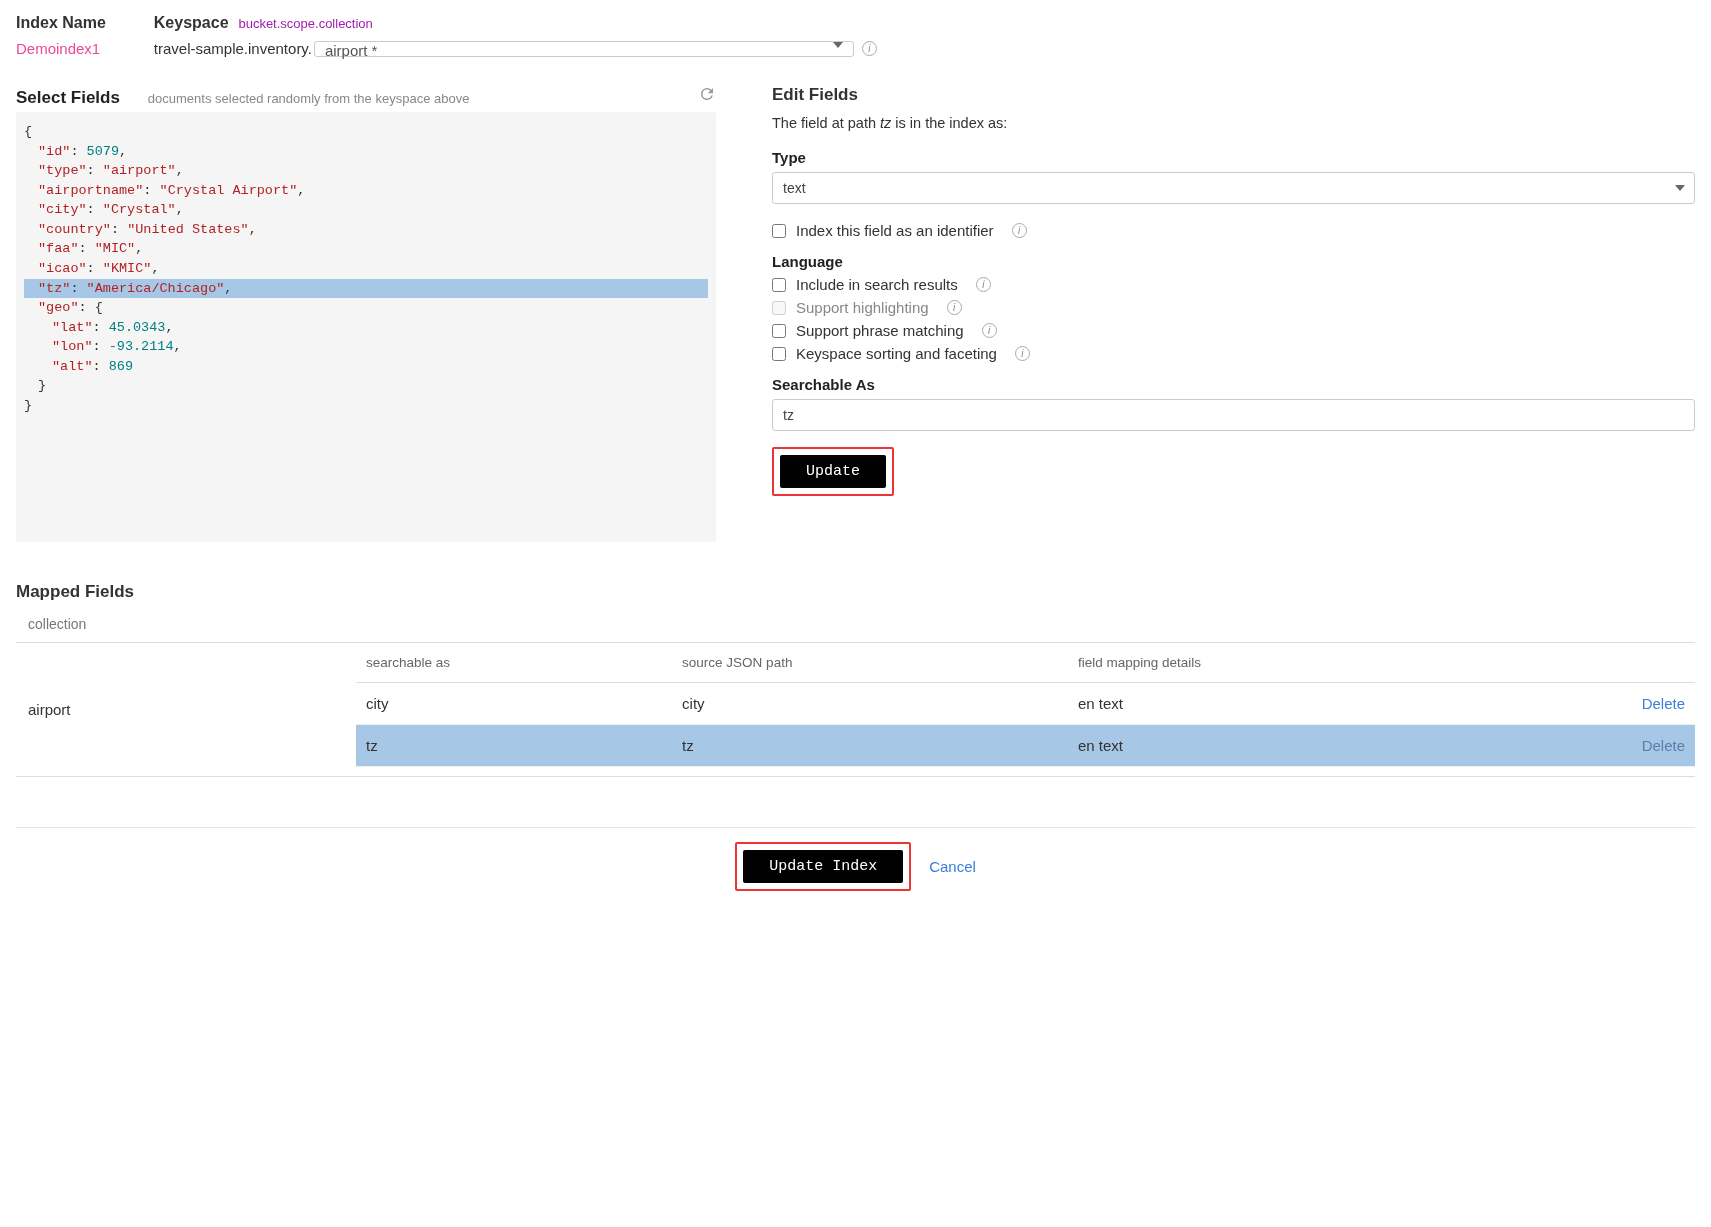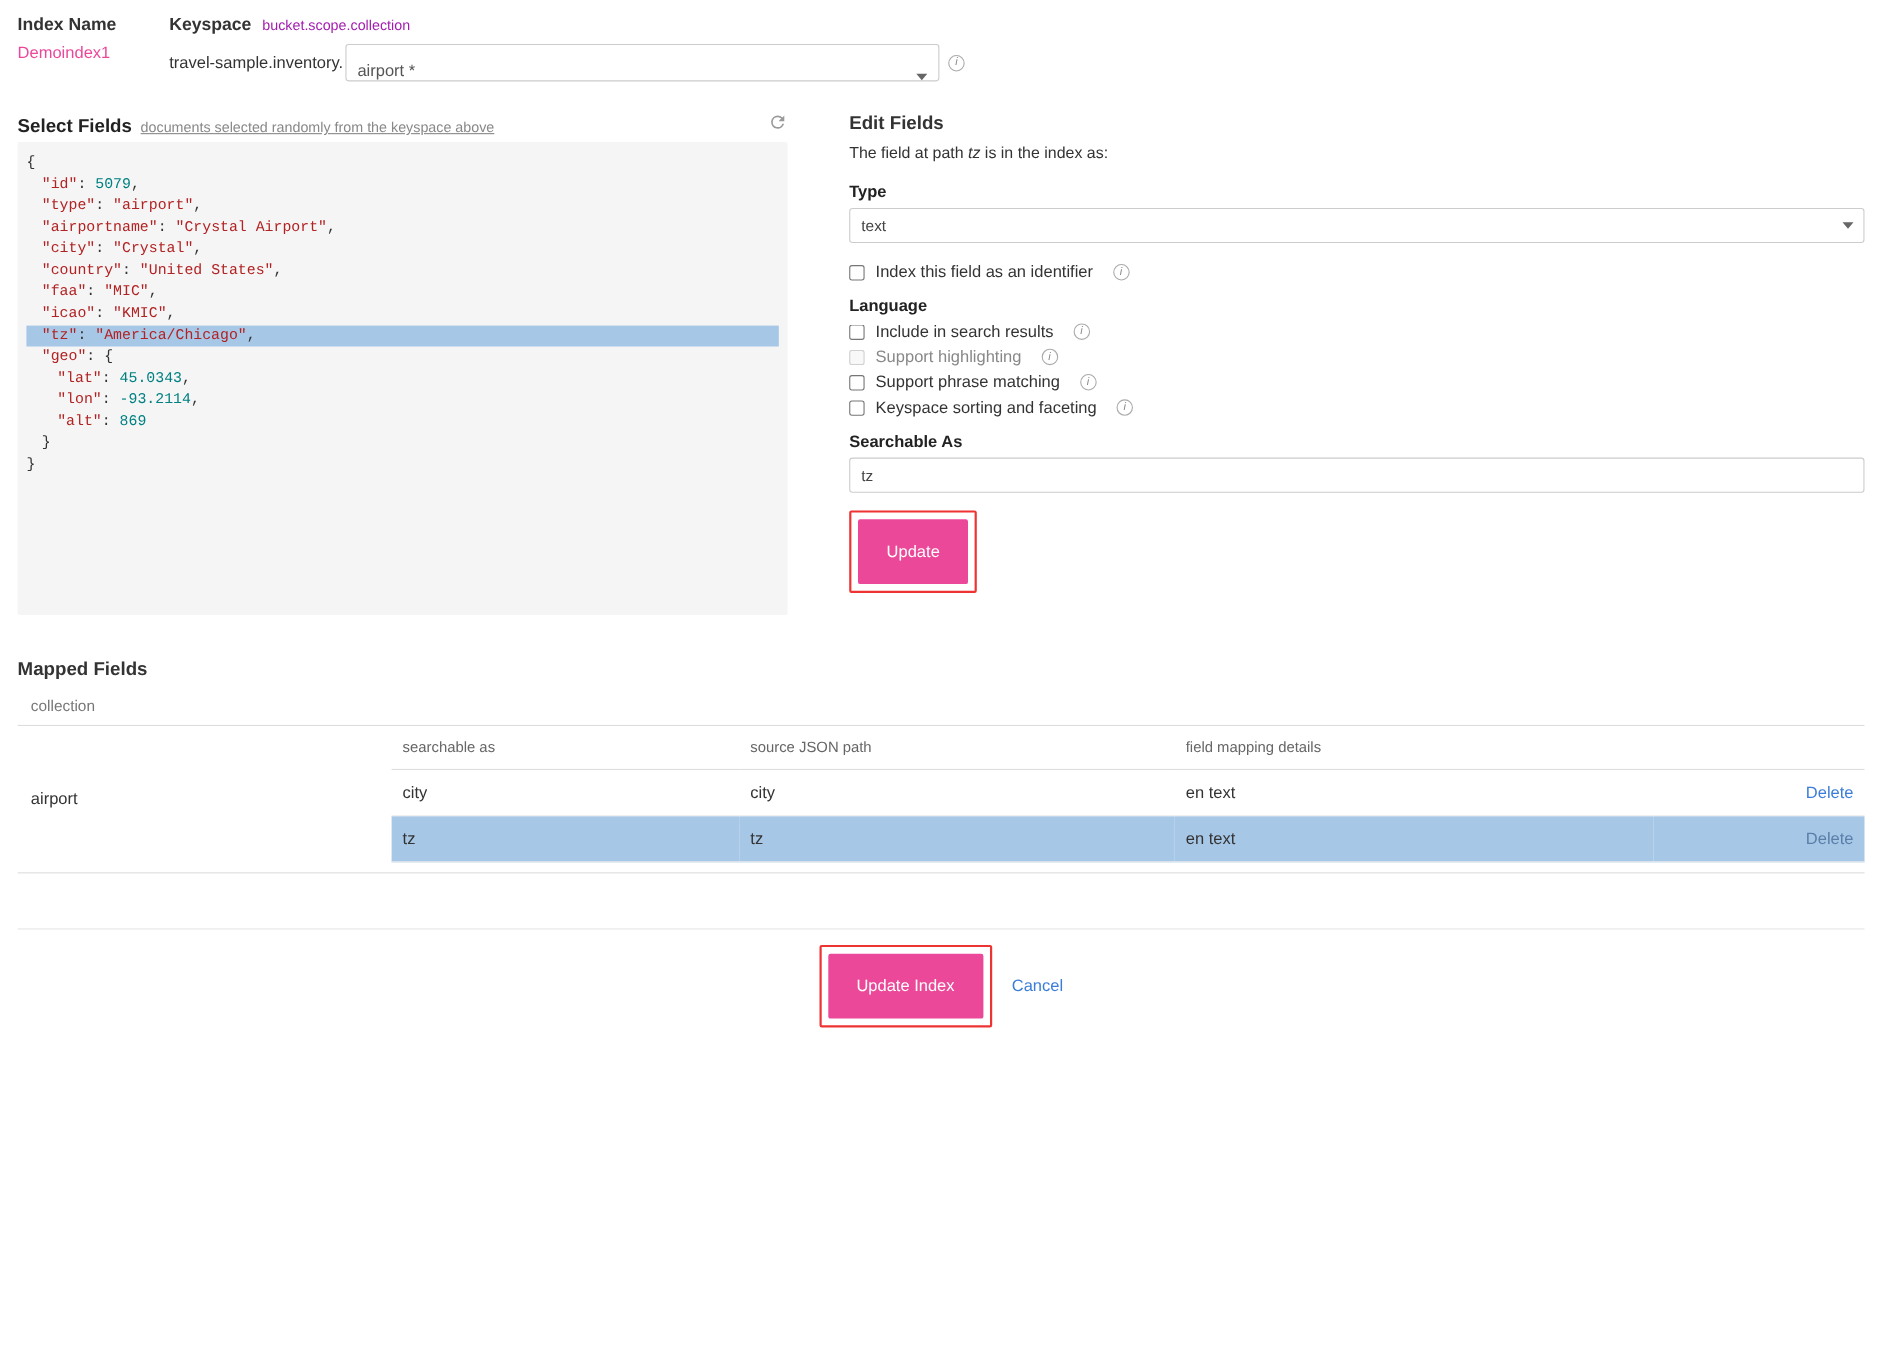--- a/index.html
+++ b/index.html
@@ -13,22 +13,22 @@
   .top-row { display: flex; gap: 48px; margin-bottom: 28px; }
   .label-strong { font-weight: 600; color: #333; font-size: 16px; }
   .label-hint { font-size: 13px; color: #a21caf; font-weight: 400; margin-left: 6px; }
   .value-plain { font-size: 15px; color: #ec4899; margin-top: 8px; }
   .keyspace-row { display: flex; align-items: center; margin-top: 8px; }
   .keyspace-prefix { font-size: 15px; color: #333; }
   .select-box {
     border: 1px solid #ccc;
     border-radius: 3px;
     min-width: 540px;
-    height: 34px;
-    display: flex; align-items: flex-end; justify-content: space-between;
+    height: 16px;
+    display: flex; align-items: flex-start; justify-content: space-between;
     padding: 0 10px;
     color: #555;
     font-size: 15px;
     margin-left: 2px;
   }
   .chevron-down {
     width: 0; height: 0;
     border-left: 5px solid transparent;
     border-right: 5px solid transparent;
     border-top: 6px solid #666;
@@ -43,21 +43,21 @@
     margin-left: 8px;
     line-height: 1;
   }
 
   .main-columns { display: flex; gap: 56px; }
   .left-col { flex: 0 0 700px; }
   .right-col { flex: 1; }
 
   .section-head { display: flex; align-items: baseline; justify-content: space-between; margin-bottom: 4px;}
   .section-title { font-size: 17px; font-weight: 600; color: #222; }
-  .section-sub { font-size: 13px; color: #888; margin-left: 4px; font-weight:400;text-decoration:underline;}
+  .section-sub { font-size: 13px; color: #888; margin-left: 24px; font-weight:400;}
   .refresh-icon {
     color: #999; cursor: pointer; position: relative; width: 18px; height: 18px;
   }
   .refresh-icon svg { width: 18px; height: 18px; fill: #999; }
 
   .json-box {
     background: #f5f5f6;
     border-radius: 2px;
     padding: 10px 8px;
     font-family: "SFMono-Regular", Consolas, "Liberation Mono", Menlo, monospace;
@@ -93,27 +93,28 @@
   .select-wrap .chev {
     position: absolute; right: 10px; top: 50%; transform: translateY(-50%);
     pointer-events: none;
   }
   .cb-row { display: flex; align-items: center; gap: 10px; margin-bottom: 6px; font-size: 15px; color: #333;}
   .cb-row.disabled { color: #888; }
   .cb-row input[type="checkbox"] { width: 14px; height: 14px; }
   .block-gap { margin-top: 14px; }
 
   .btn-primary {
-    background: #ec4899;
+    background: #000000;
     color: #fff;
     border: none;
-    padding: 21px 26px;
+    padding: 8px 26px;
     font-size: 15px;
     border-radius: 2px;
     cursor: pointer;
+    font-family: Liberation Mono, monospace;
   }
   .red-box { border: 2px solid #e33; padding: 6px; display:inline-block; border-radius:2px;}
 
   .mapped-section { margin-top: 40px; }
   .mapped-title { font-size: 17px; font-weight: 600; margin-bottom: 10px;}
   .coll-label { font-size: 14px; color: #777; padding: 4px 12px 10px 12px; border-bottom: 1px solid #ddd;}
   .mapped-grid { display: grid; grid-template-columns: 340px 1fr; }
   .mapped-left { padding: 58px 12px; font-size: 15px; color: #333; }
   .mapped-right table { width: 100%; border-collapse: collapse; }
   .mapped-right th {

